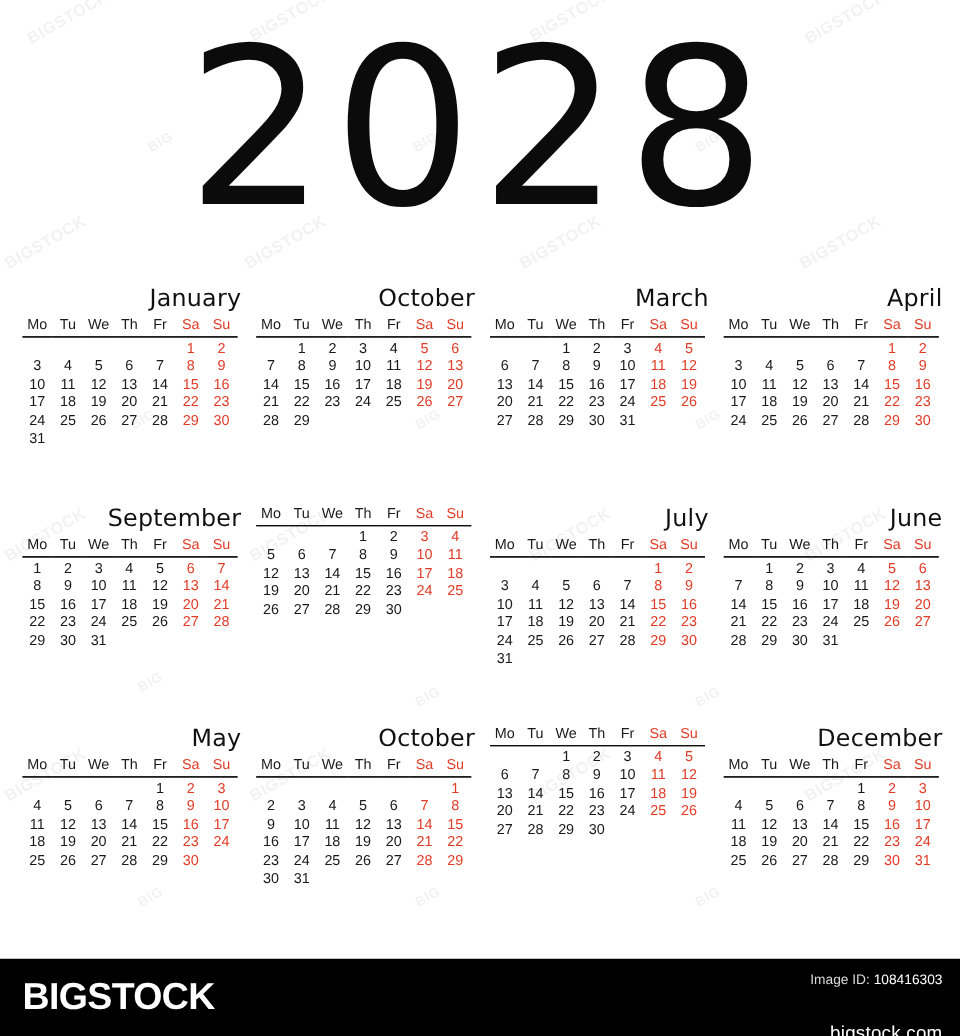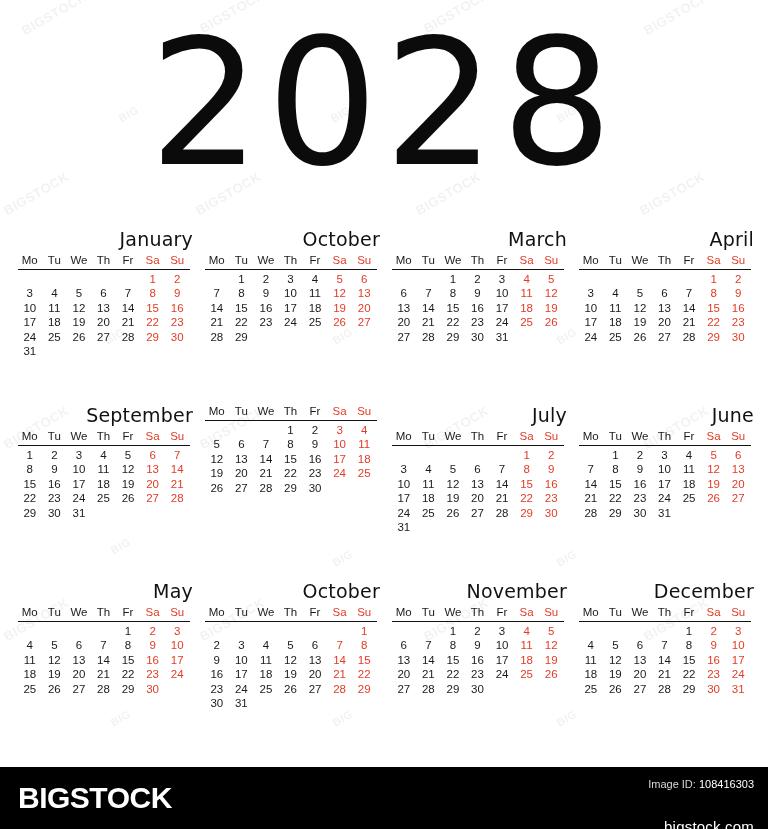--- a/index.html
+++ b/index.html
@@ -840,21 +840,20 @@
               <td class="empty"></td>
               <td class="empty"></td>
               <td class="empty"></td>
               <td class="empty"></td>
               <td class="empty"></td>
             </tr>
           </tbody>
         </table>
       </div>
       <div class="month">
-        <div class="month-name">November</div>
         <table class="cal">
           <thead>
             <tr>
               <th>Mo</th>
               <th>Tu</th>
               <th>We</th>
               <th>Th</th>
               <th>Fr</th>
               <th class="weekend">Sa</th>
               <th class="weekend">Su</th>

